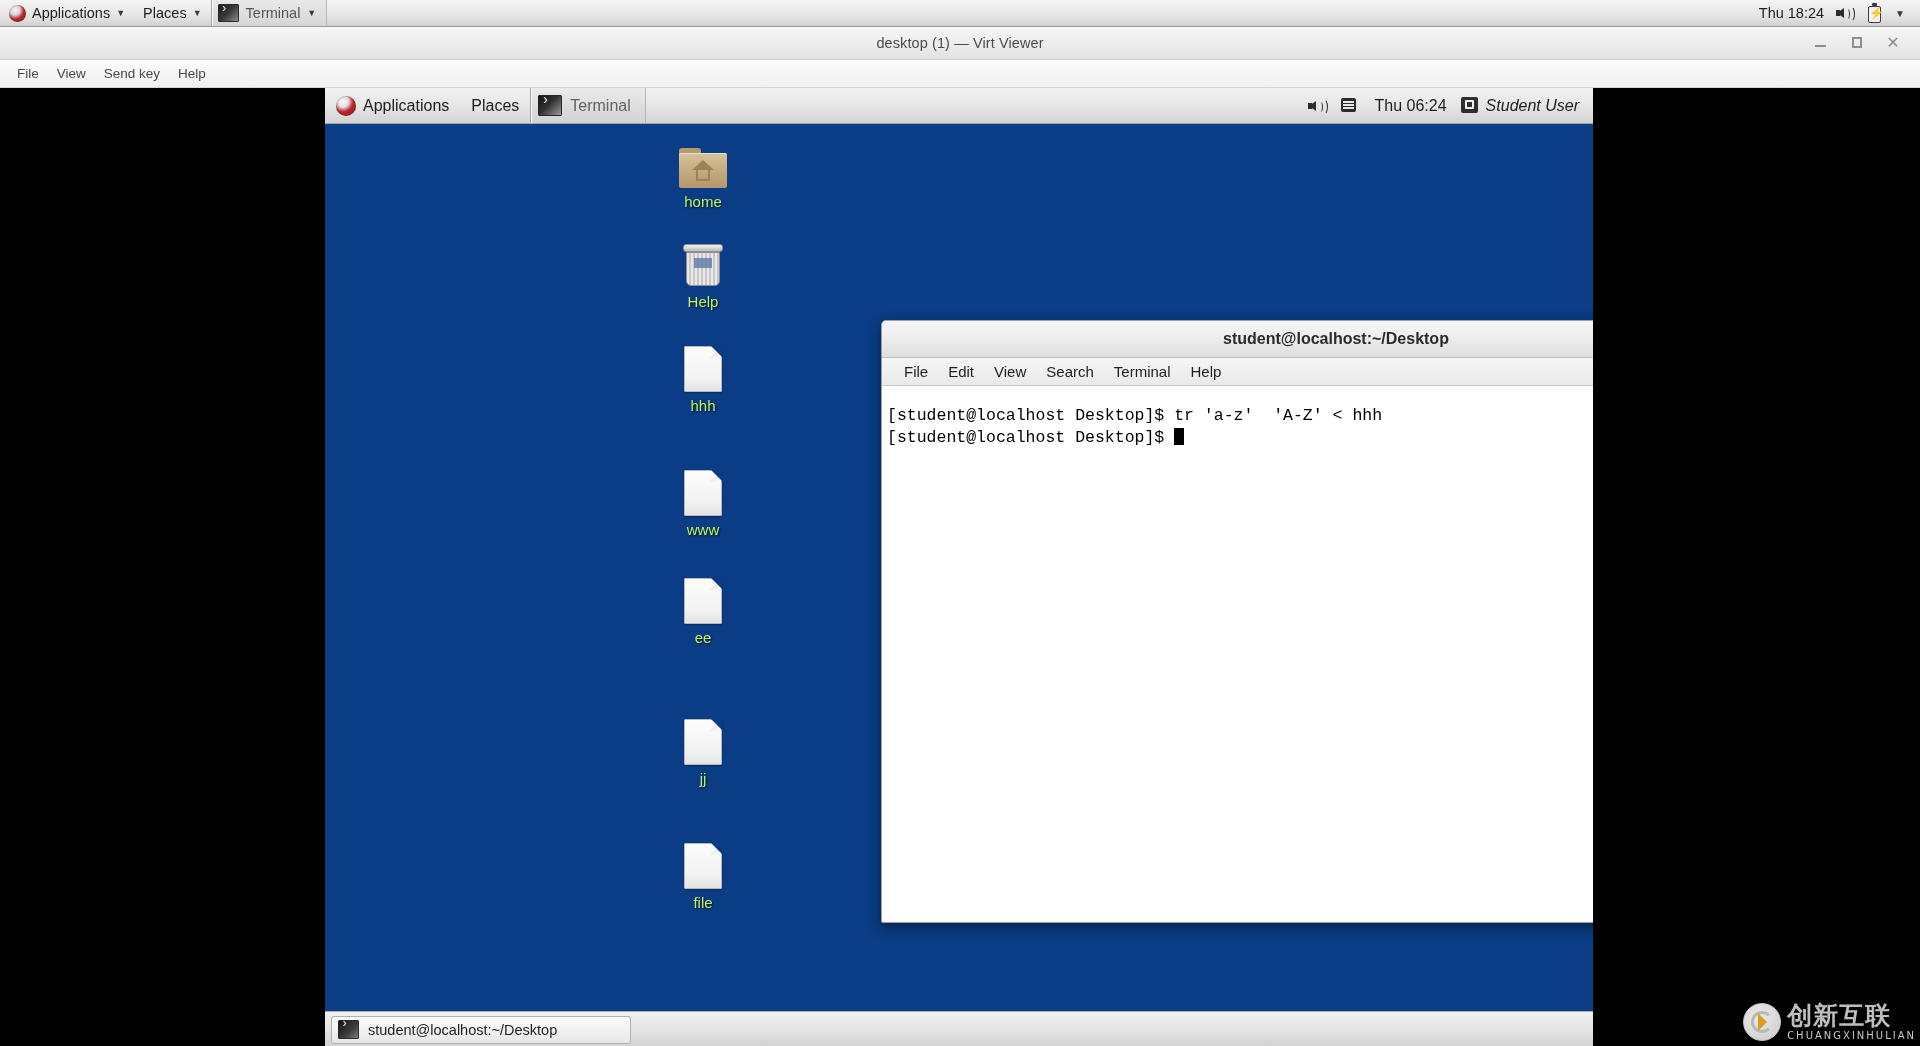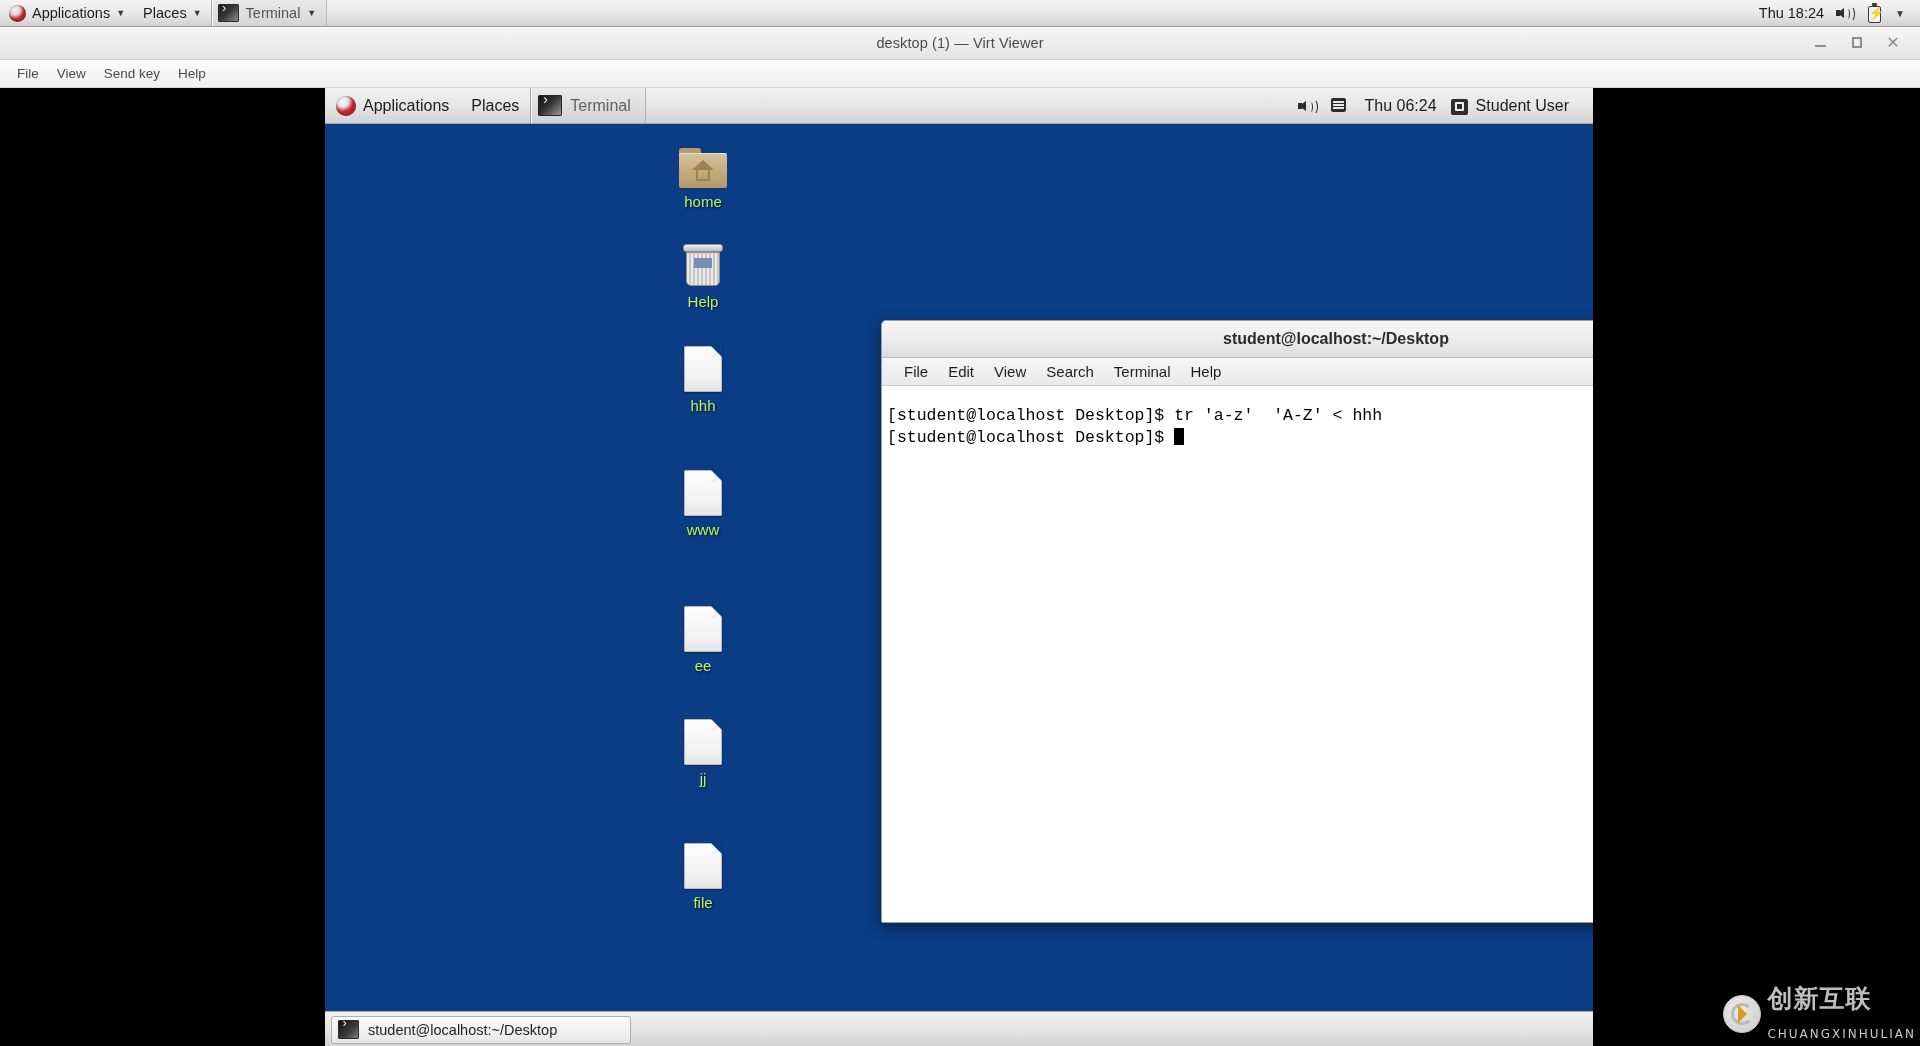--- a/index.html
+++ b/index.html
@@ -181,21 +181,21 @@
     position: absolute; left: 0; top: 0;
     width: 1268px; height: 36px;
     background: linear-gradient(to bottom, #f2f2f2 0%, #e6e6e6 50%, #d4d4d4 100%);
     border-bottom: 1px solid #a6a6a6;
     display: flex;
     align-items: center;
     font-size: 16px;
     color: #1d1d1d;
     box-sizing: border-box;
   }
-  .guest-panel .gp-right { margin-left: auto; display: flex; align-items: center; height: 100%; padding-right: 12px; }
+  .guest-panel .gp-right { margin-left: auto; display: flex; align-items: center; height: 100%; padding-right: 2px; }
   .g-menu-btn { display:flex; align-items:center; gap:7px; height:100%; padding:0 11px; white-space:nowrap; cursor:default;}
   .g-fedora {
     width: 20px; height: 20px; border-radius: 50%;
     background: radial-gradient(circle at 35% 28%, #fafafa 0%, #e3e3e3 28%, #c0272d 52%, #8b1a1f 100%);
     box-shadow: inset 0 0 2px rgba(0,0,0,.45);
     flex:none;
   }
   .g-wintask {
     display:flex; align-items:center; gap:8px; height:100%;
     padding: 0 14px 0 7px;
@@ -207,21 +207,21 @@
   }
   .g-term-mini {
     width: 22px; height: 19px; flex:none; position:relative; border-radius:1px;
     background: linear-gradient(135deg,#161616 0%, #313131 45%, #9a9a9a 100%);
     border:1px solid #262626;
   }
   .g-term-mini::before{
     content:"\203A"; position:absolute; left:2px; top:-4px; color:#f0f0f0; font-size:14px; font-family:"Liberation Mono",monospace;
   }
   .g-clock { font-size:16px; padding:0 10px; white-space:nowrap; }
-  .g-user { display:flex; align-items:flex-end; gap:8px; padding:0 12px 0 4px; white-space:nowrap; }
+  .g-user { display:flex; align-items:flex-start; gap:8px; padding:0 12px 0 4px; white-space:nowrap;font-style:italic; }
   .g-user-icon {
     width:17px; height:16px; background:#2e2e2e; border-radius:2px; position:relative; flex:none;
   }
   .g-user-icon::after{
     content:""; position:absolute; left:4px; top:3px; width:9px; height:9px;
     border:2px solid #f0f0f0; border-radius:1px; box-sizing:border-box;
   }
   .g-tray-icon { width:24px; height:22px; position:relative; margin:0 4px;}
   .g-net {
     position:absolute; left:4px; top:3px; width:15px; height:14px;
@@ -409,21 +409,21 @@
     border-left:9px solid #f0a91e;
     border-top:9px solid transparent;
     border-bottom:9px solid transparent;
   }
   .wm-text {
     font-size:25px; color:#cfcfcf; font-weight:bold;
     font-family:"DejaVu Sans", sans-serif;
     letter-spacing:1px; line-height:1;
   }
   .wm-sub {
-    font-size:12px; color:#dcdcdc; letter-spacing:2px; margin-top:16px;
+    font-size:10px; color:#dcdcdc; letter-spacing:2px; margin-top:2px;
     font-family:"DejaVu Sans", sans-serif;
   }
 </style>
 </head>
 <body>
 
 <div id="root">
 
   <div class="host-panel">
     <div class="hp-left">
@@ -541,21 +541,21 @@
 
         <div class="dicon" style="left:330px; top:376px;">
           <div class="glyph">
             <div class="fileicon">
                 <span class="fold"></span>
               </div>
           </div>
           <div class="dlabel">www</div>
         </div>
 
-        <div class="dicon" style="left:330px; top:512px;">
+        <div class="dicon" style="left:330px; top:484px;">
           <div class="glyph">
             <div class="fileicon">
                 <span class="fold"></span>
               </div>
           </div>
           <div class="dlabel">ee</div>
         </div>
 
         <div class="dicon" style="left:330px; top:625px;">
           <div class="glyph">

